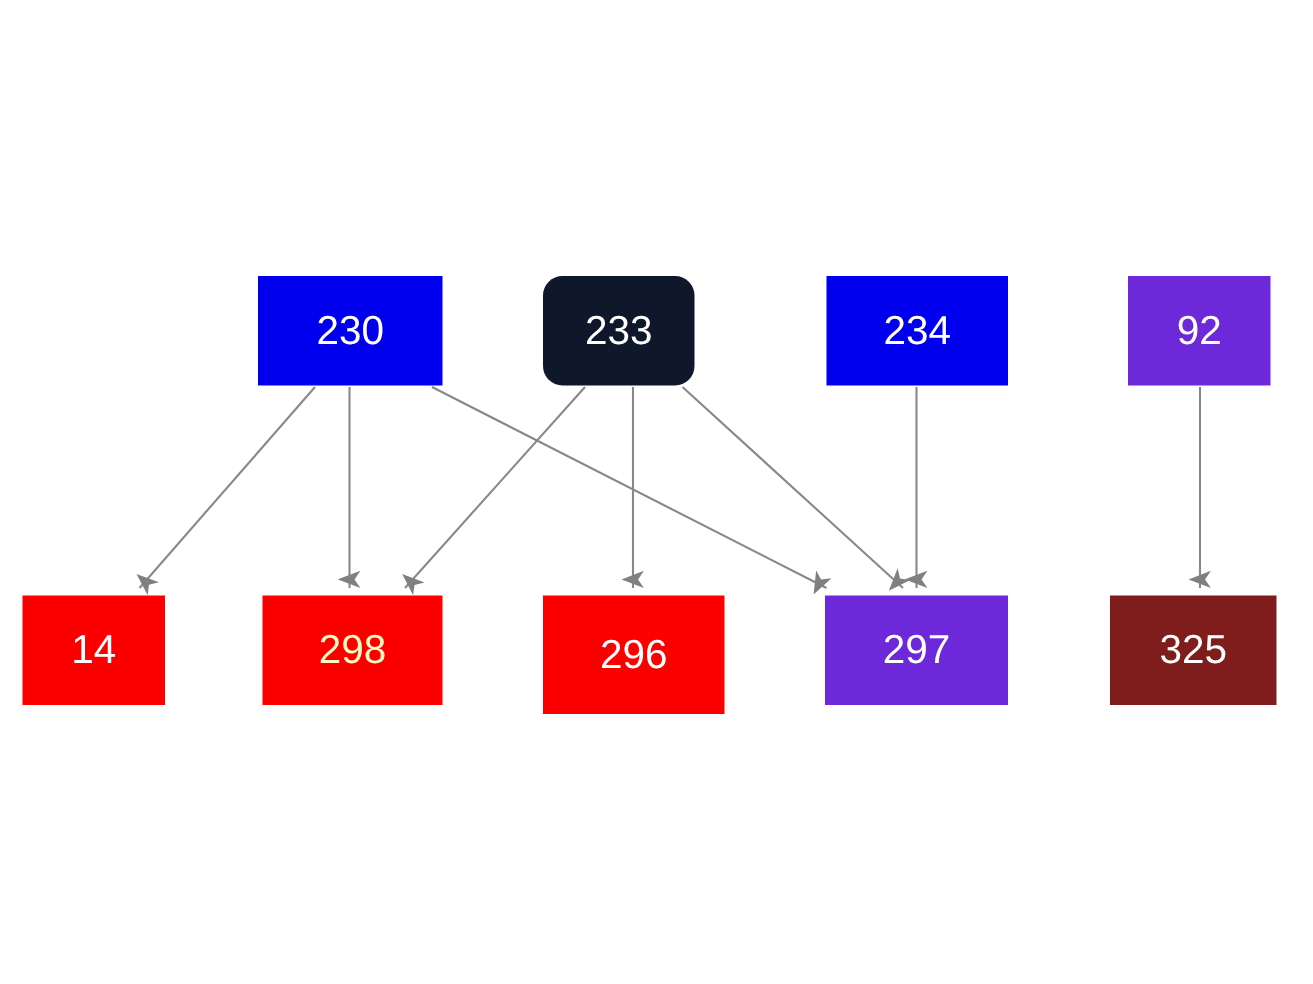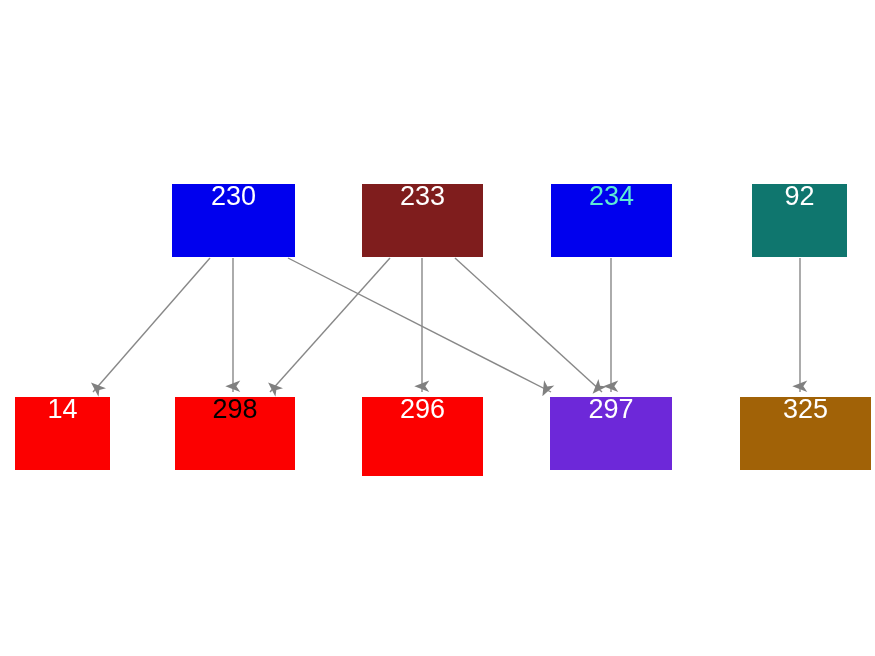--- a/index.html
+++ b/index.html
@@ -22,20 +22,21 @@
     left: 0;
     top: 0;
     width: 875px;
     height: 656px;
     pointer-events: none;
   }
   .graph-node {
     position: absolute;
     box-sizing: border-box;
     display: flex;
+    align-items: center;
     justify-content: center;
     color: #ffffff;
     font-size: 27px;
     font-family: "Liberation Sans", sans-serif;
     line-height: 1;
     letter-spacing: 0px;
     user-select: none;
   }
   .node-label {
     display: block;
@@ -62,39 +63,39 @@
         <line x1="455" y1="258" x2="602" y2="392" stroke="#888888" stroke-width="1.4" marker-end="url(#arrowhead)"></line>
         <line x1="611" y1="258" x2="611" y2="392" stroke="#888888" stroke-width="1.4" marker-end="url(#arrowhead)"></line>
         <line x1="800" y1="258" x2="800" y2="392" stroke="#888888" stroke-width="1.4" marker-end="url(#arrowhead)"></line>
       </g>
   </svg>
 
   <div id="nodes-group">
       <div class="graph-node" style="left: 172px; top: 184px; width: 123px; height: 73px; background: rgb(0, 0, 238); color: rgb(255, 255, 255);">
         <span class="node-label">230</span>
       </div>
-      <div class="graph-node" style="left: 362px; top: 184px; width: 121px; height: 73px; background: #7f1d1d; color: rgb(255, 255, 255);">
+      <div class="graph-node" style="left: 362px; top: 184px; width: 101px; height: 73px; background: #0f172a; color: rgb(255, 255, 255); border-radius: 13px;">
         <span class="node-label">233</span>
       </div>
-      <div class="graph-node" style="left: 551px; top: 184px; width: 121px; height: 73px; background: rgb(0, 0, 238); color: #5eead4;">
+      <div class="graph-node" style="left: 551px; top: 184px; width: 121px; height: 73px; background: rgb(0, 0, 238); color: #ffffff;">
         <span class="node-label">234</span>
       </div>
-      <div class="graph-node" style="left: 752px; top: 184px; width: 95px; height: 73px; background: #0f766e; color: rgb(255, 255, 255);">
+      <div class="graph-node" style="left: 752px; top: 184px; width: 95px; height: 73px; background: #6d28d9; color: rgb(255, 255, 255);">
         <span class="node-label">92</span>
       </div>
       <div class="graph-node" style="left: 15px; top: 397px; width: 95px; height: 73px; background: rgb(252, 0, 0); color: #ffffff;">
         <span class="node-label">14</span>
       </div>
-      <div class="graph-node" style="left: 175px; top: 397px; width: 120px; height: 73px; background: rgb(252, 0, 0); color: #000000;">
+      <div class="graph-node" style="left: 175px; top: 397px; width: 120px; height: 73px; background: rgb(252, 0, 0); color: #fef9c3;">
         <span class="node-label">298</span>
       </div>
       <div class="graph-node" style="left: 362px; top: 397px; width: 121px; height: 79px; background: rgb(252, 0, 0); color: rgb(255, 255, 255);">
         <span class="node-label">296</span>
       </div>
       <div class="graph-node" style="left: 550px; top: 397px; width: 122px; height: 73px; background: #6d28d9; color: rgb(255, 255, 255);">
         <span class="node-label">297</span>
       </div>
-      <div class="graph-node" style="left: 740px; top: 397px; width: 131px; height: 73px; background: #a16207; color: rgb(255, 255, 255);">
+      <div class="graph-node" style="left: 740px; top: 397px; width: 111px; height: 73px; background: #7f1d1d; color: rgb(255, 255, 255);">
         <span class="node-label">325</span>
       </div>
     </div>
 
 </div>
 
 </body></html>

